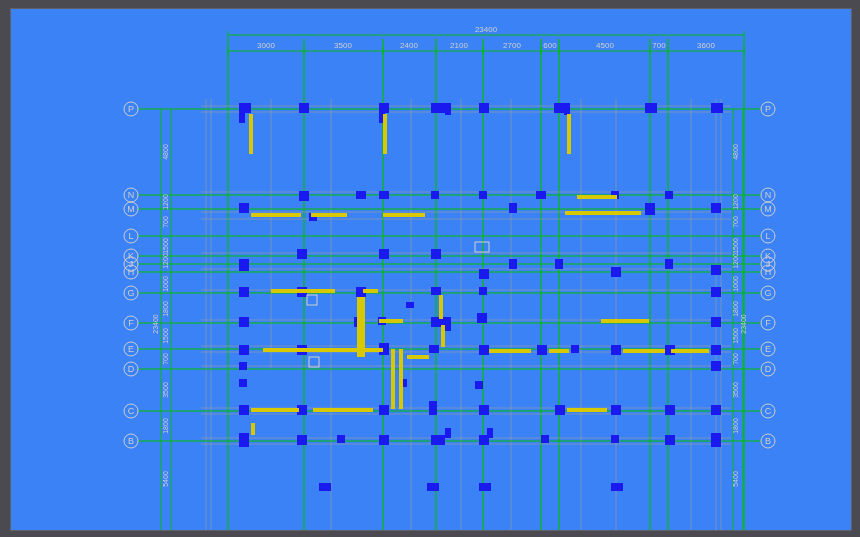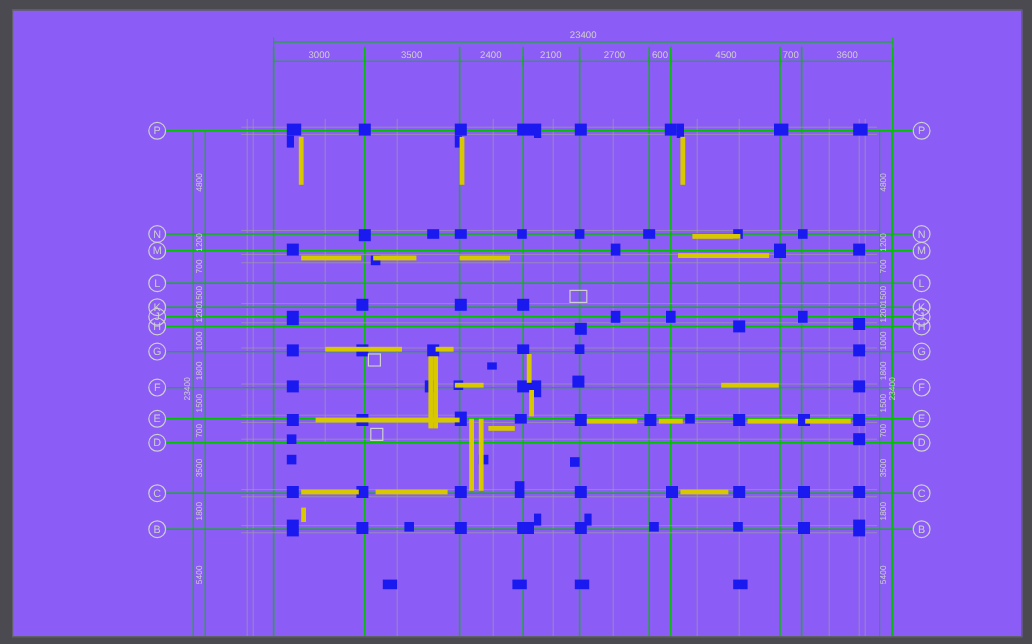--- a/index.html
+++ b/index.html
@@ -10,21 +10,21 @@
     background: #4a4a50;
     font-family: Arial, sans-serif;
     overflow: hidden;
   }
   .viewport {
     position: absolute;
     left: 10px;
     top: 8px;
     width: 840px;
     height: 521px;
-    background: #8b5cf6;
+    background: #3b82f6;
     border: 1px solid #606068;
     text-decoration: underline;
   }
   svg {
     position: absolute;
     left: 0; top: 0;
   }
   .grid-col {
     stroke: #00c000;
     stroke-width: 1.2;

